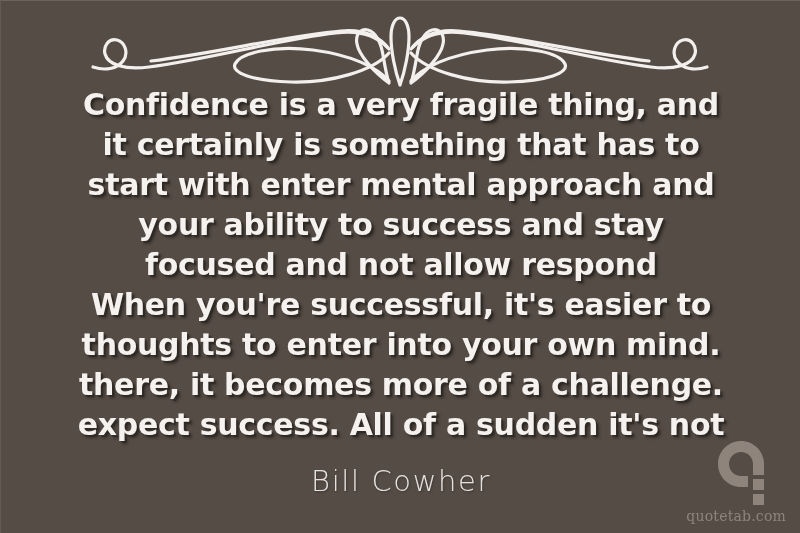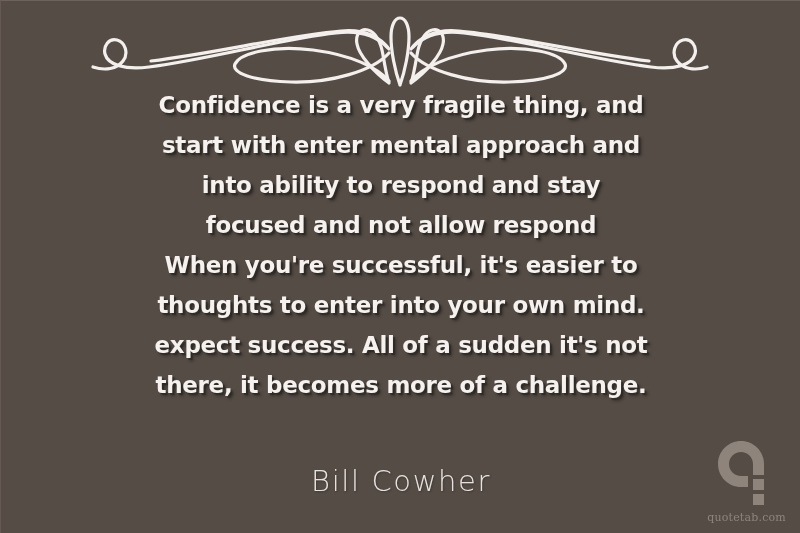--- a/index.html
+++ b/index.html
@@ -33,21 +33,21 @@
   #quote {
     position: absolute;
     left: 22px;
     top: 84px;
     width: 756px;
     text-align: center;
   }
   .qline {
     font-family: "DejaVu Sans", sans-serif;
     font-weight: bold;
-    font-size: 23px;
+    font-size: 30px;
     line-height: 40px;
     letter-spacing: -0.3px;
     color: #f4f1ee;
     white-space: nowrap;
     text-shadow:
        2px 2px 0px rgba(40,34,30,0.55),
        3px 3px 3px rgba(28,23,20,0.55);
   }
 
   
@@ -80,21 +80,21 @@
     width: 62px;
     height: 66px;
   }
   #logo-text {
     position: absolute;
     right: 6px;
     bottom: 5px;
     width: 100px;
     text-align: right;
     font-family: "DejaVu Serif", serif;
-    font-size: 11px;
+    font-size: 14px;
     letter-spacing: 0.2px;
     color: #8e847c;
     margin-top: 12px;
   }
 </style>
 </head>
 <body>
 
 <div id="card">
 
@@ -122,27 +122,28 @@
 
     <path d="M410,40 C420,27 436,20 458,22 C508,26 583,44 648,52"></path>
 
     <path d="M412,38 C424,26 440,21 463,24 C518,30 588,50 650,58
              C674,61 691,56 694,45 C696,37 690,29 682,31
              C674,33 670,44 676,52 C682,60 694,62 706,58"></path>
   </svg>
 
   <div id="quote">
     <div class="qline">Confidence is a very fragile thing, and</div>
+    <div class="qline">it certainly is something that has to</div>
     <div class="qline">start with enter mental approach and</div>
-    <div class="qline">into ability to respond and stay</div>
+    <div class="qline">your ability to success and stay</div>
     <div class="qline">focused and not allow respond</div>
     <div class="qline">When you're successful, it's easier to</div>
     <div class="qline">thoughts to enter into your own mind.</div>
+    <div class="qline">there, it becomes more of a challenge.</div>
     <div class="qline">expect success. All of a sudden it's not</div>
-    <div class="qline">there, it becomes more of a challenge.</div>
   </div>
 
   <div id="author">Bill Cowher</div>
 
   <div id="watermark">
     <svg id="logo-mark" viewBox="0 0 62 66">
       <path fill="#8e847c" d="M23,0 C35.7,0 46,10.3 46,23 L46,34 L35,34 L35,23
                C35,16.4 29.6,11 23,11 C16.4,11 11,16.4 11,23
                C11,29.6 16.4,35 23,35 L30,35 L30,46 L23,46
                C10.3,46 0,35.7 0,23 C0,10.3 10.3,0 23,0 Z"></path>

